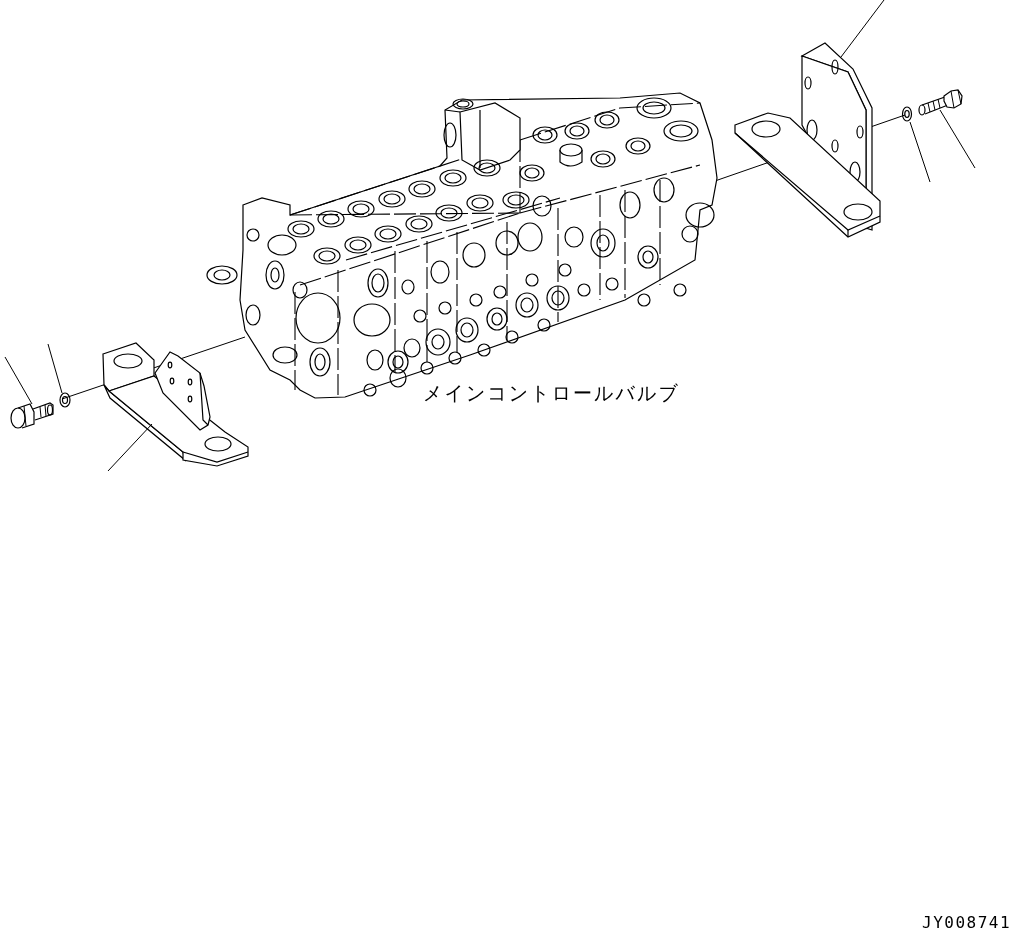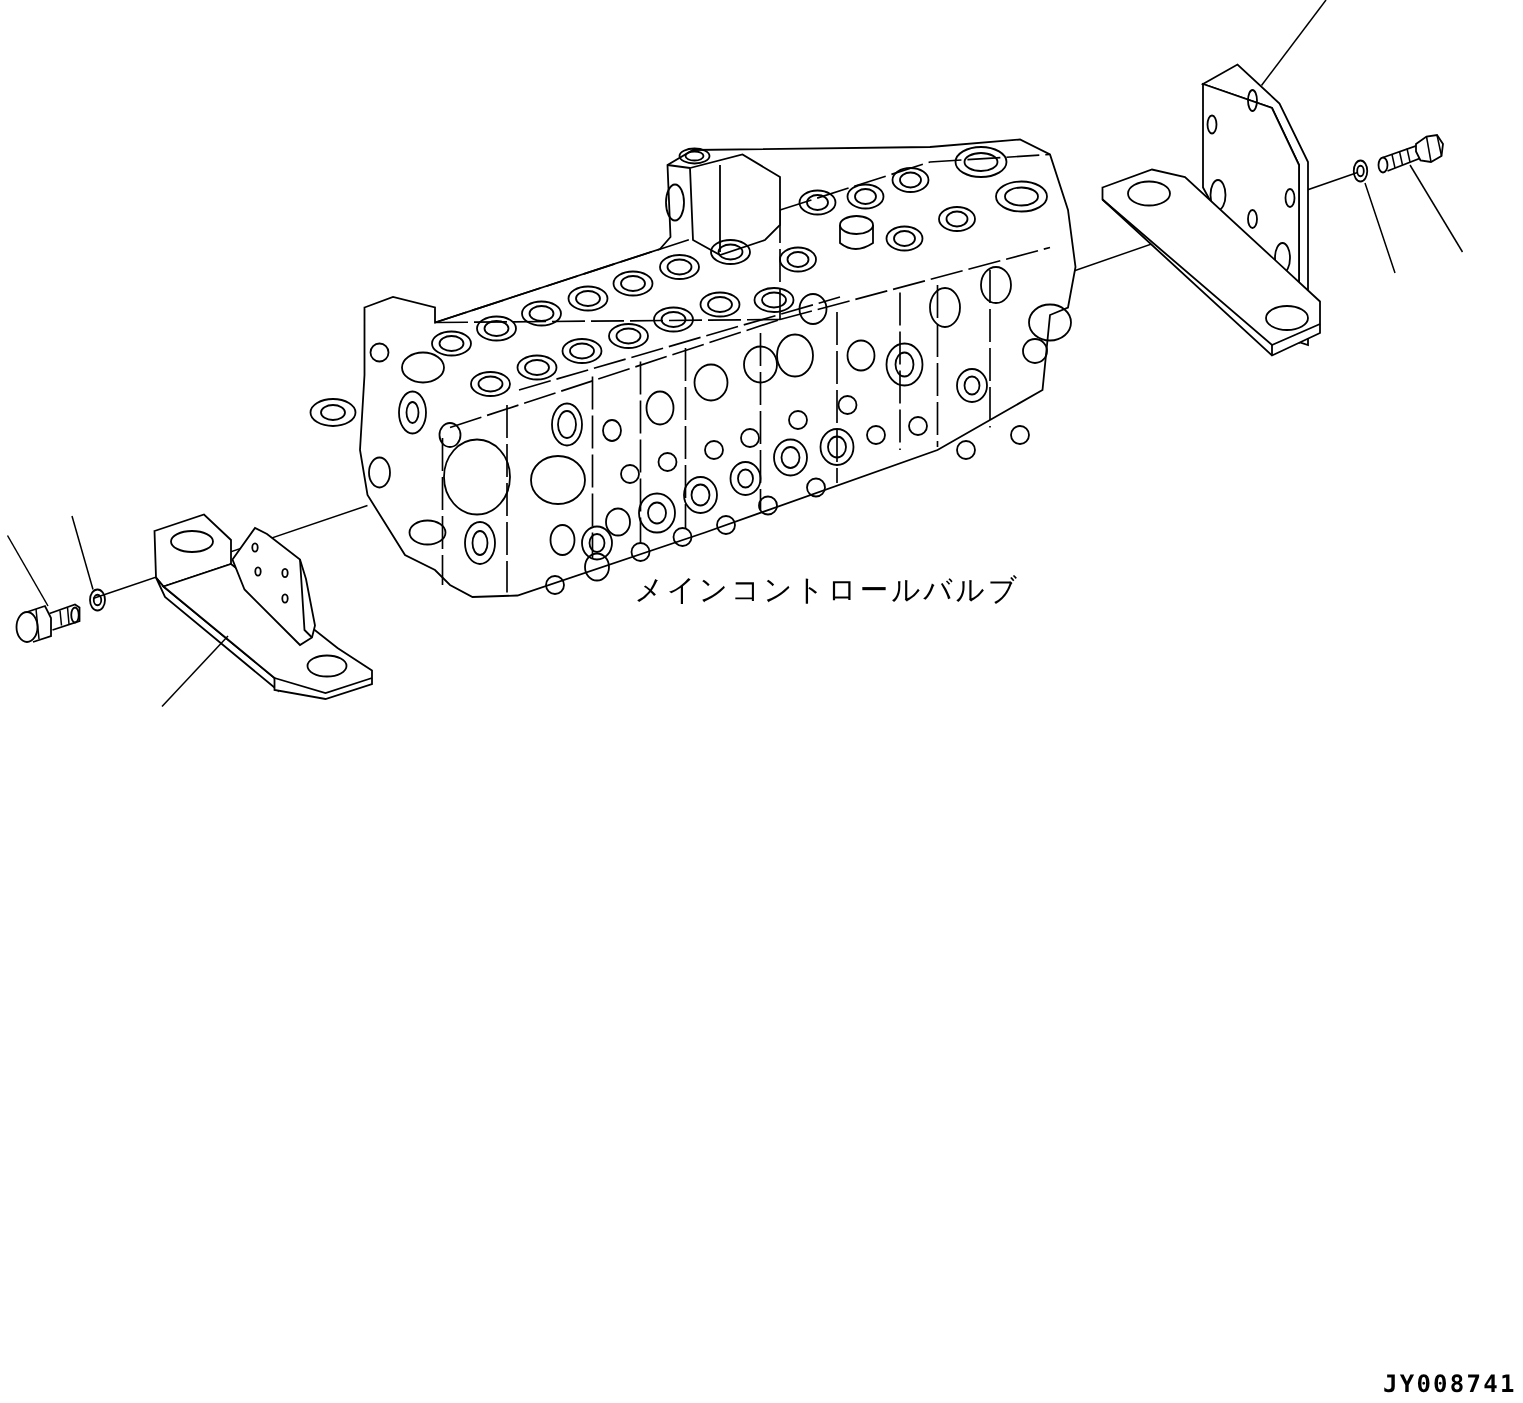--- a/index.html
+++ b/index.html
@@ -5,21 +5,21 @@
   html, body { margin: 0; padding: 0; background: #ffffff; }
   body { width: 1015px; height: 935px; position: relative; overflow: hidden; font-family: "DejaVu Sans Mono", monospace; }
   #canvas { position: absolute; left: 0; top: 0; width: 1015px; height: 935px; }
   svg { position: absolute; left: 0; top: 0; }
   .ln { stroke: #000; stroke-width: 1.2; fill: none; }
   .thin { stroke: #000; stroke-width: 1; fill: none; }
   .fillw { stroke: #000; stroke-width: 1.2; fill: #fff; }
   .dash { stroke: #000; stroke-width: 1.1; fill: none; stroke-dasharray: 22 4; }
   .label-jp { position: absolute; left: 423px; top: 381px; font-size: 19px; letter-spacing: 2px; color: #000; font-family: "DejaVu Sans", sans-serif; transform: scaleY(1.05); }
   .label-en { position: absolute; left: 421px; top: 407px; font-size: 20px; letter-spacing: 1.6px; color: #000; font-family: "DejaVu Sans Mono", monospace; }
-  .figure-id { position: absolute; left: 922px; top: 913px; font-size: 16px; font-weight: bold; letter-spacing: 1.5px; color: #000; font-family: "DejaVu Sans Mono", monospace; }
+  .figure-id { position: absolute; left: 922px; top: 913px; font-size: 16px; font-weight: normal; letter-spacing: 1.5px; color: #000; font-family: "DejaVu Sans Mono", monospace; }
 </style>
 </head>
 <body>
 
 <div id="canvas">
 
   <svg width="1015" height="935" viewBox="0 0 1015 935">
 
     <line class="thin" x1="62" y1="399" x2="245" y2="337"></line>
     <line class="thin" x1="712" y1="182" x2="905" y2="115"></line>

